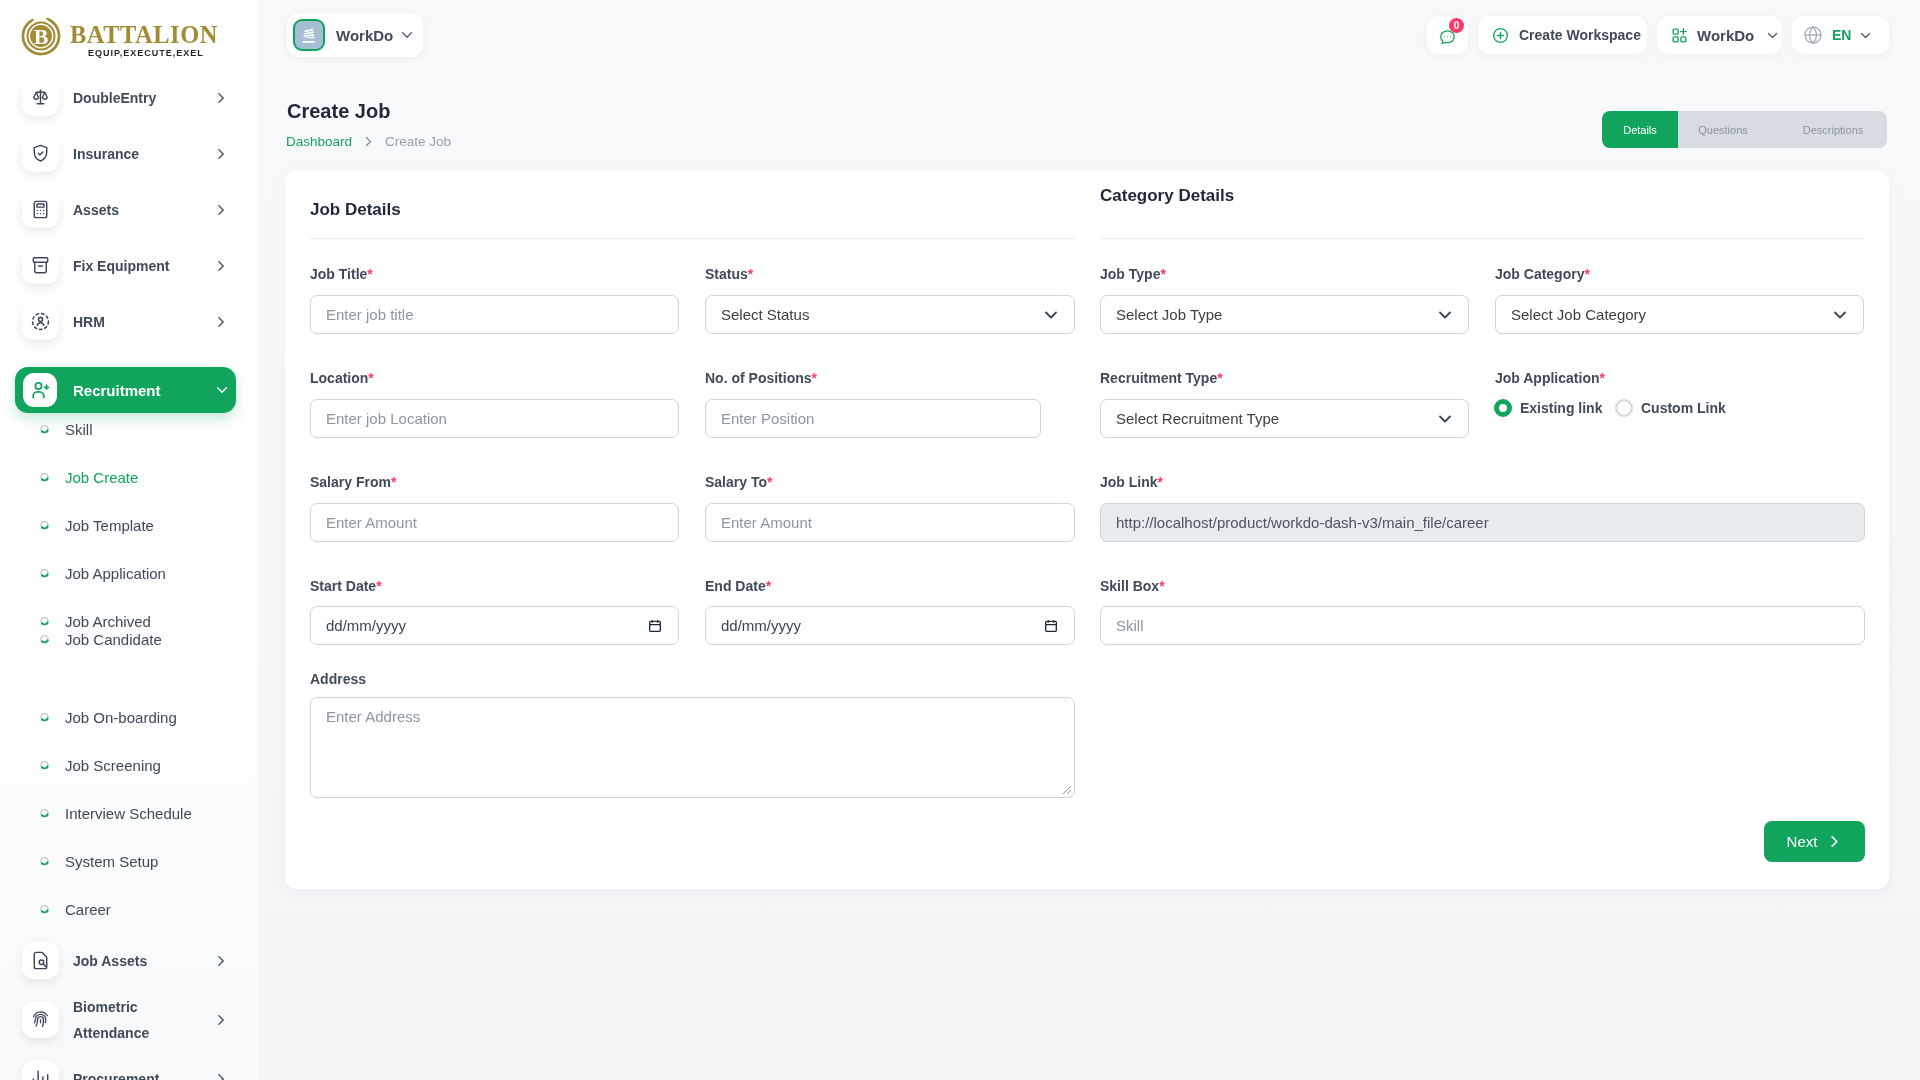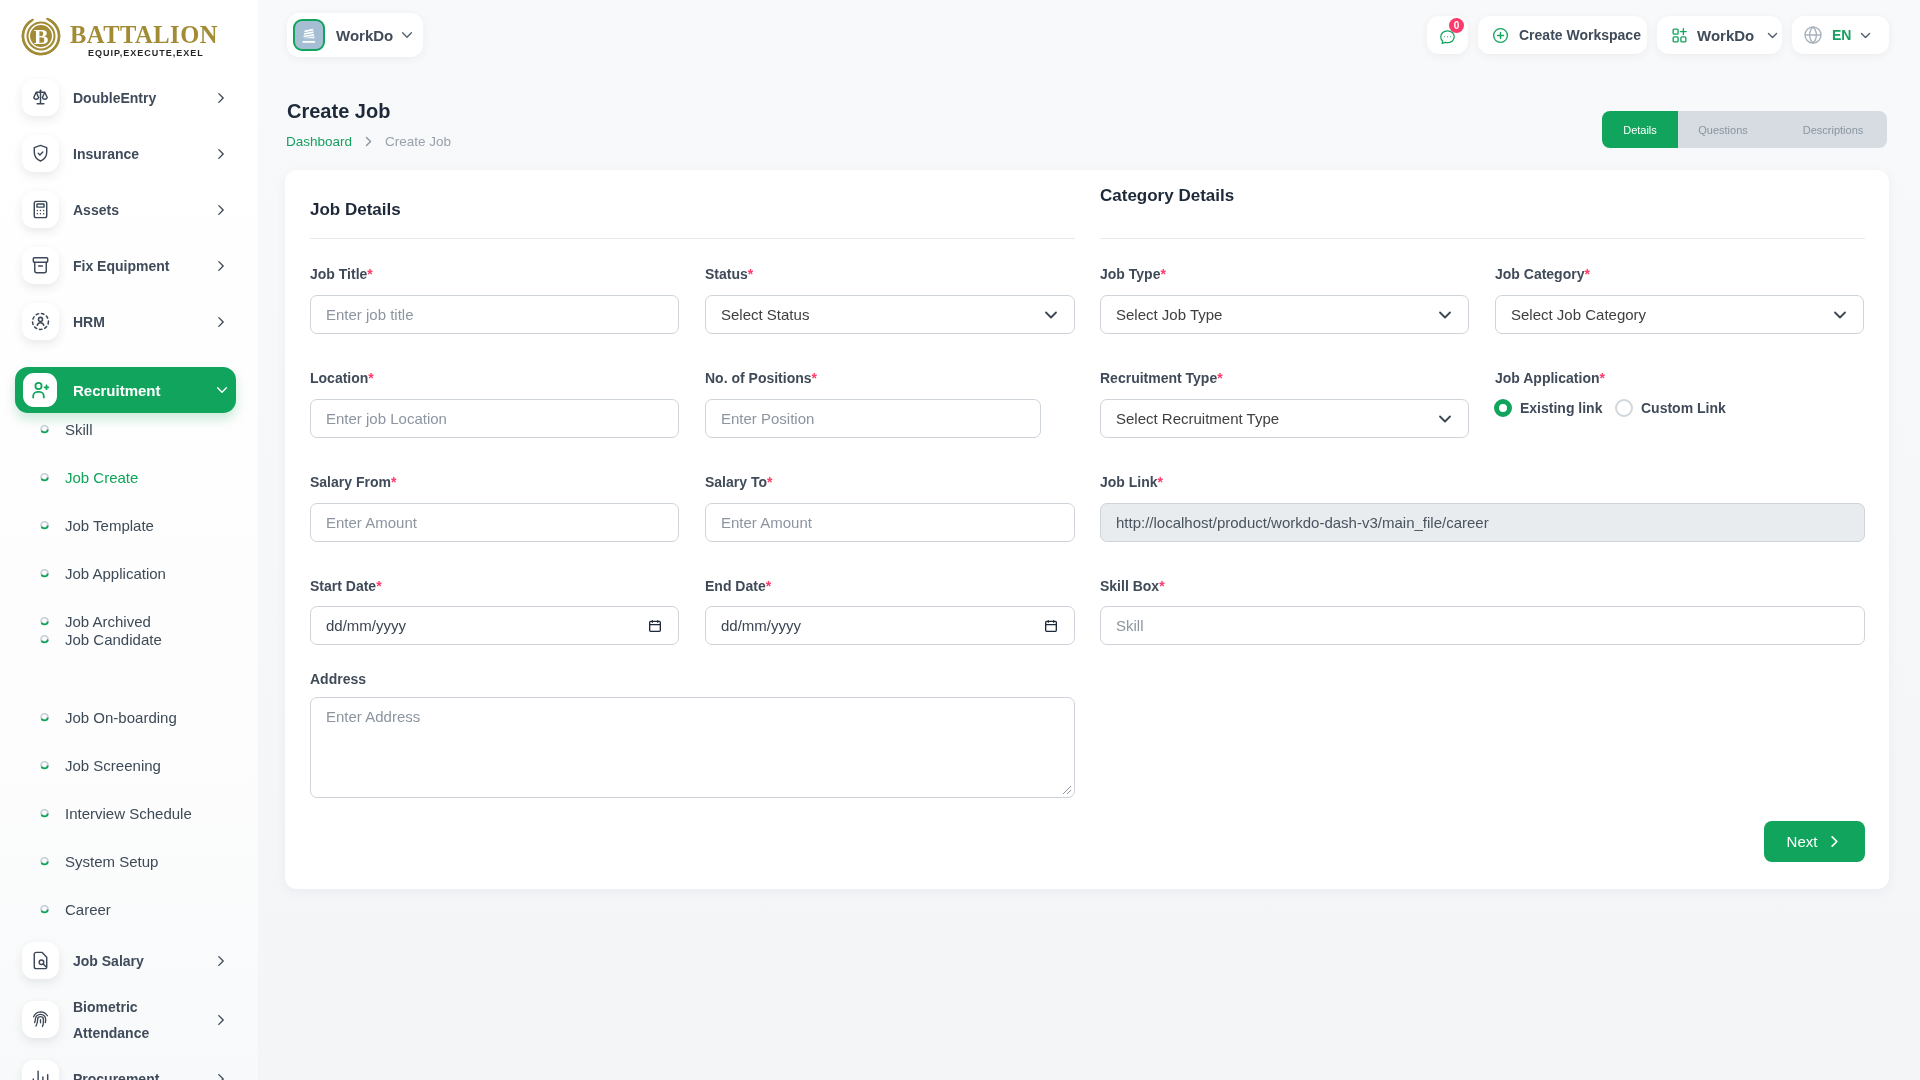--- a/index.html
+++ b/index.html
@@ -304,21 +304,21 @@
         <div class="slbl">Career</div>
       </div>
 <div class="mi" style="top:937px;">
         <div class="ibox">
           <svg class="ic" width="23" height="23" viewBox="0 0 24 24" fill="none" stroke="#3c4857" stroke-width="1.5" stroke-linecap="round" stroke-linejoin="round">
             <path d="M13.5 3.5H7.5a2 2 0 0 0-2 2v13a2 2 0 0 0 2 2h9a2 2 0 0 0 2-2V8.5l-5-5z"></path>
             <circle cx="13" cy="13.8" r="2.4"></circle>
             <path d="M14.8 15.6l2.4 2.4"></path>
           </svg>
         </div>
-        <div class="lbl">Job Salary</div>
+        <div class="lbl">Job Assets</div>
         <svg class="chev" width="14" height="14" viewBox="0 0 16 16">
           <path d="M5.5 3l5 5-5 5" fill="none" stroke="currentColor" stroke-width="1.6" stroke-linecap="round" stroke-linejoin="round"></path>
         </svg>
       </div>
 <div class="mi" style="top:993px; height:54px;">
         <div class="ibox" style="top:8px;">
           <svg class="ic" width="23" height="23" viewBox="0 0 24 24" fill="none" stroke="#3c4857" stroke-width="1.4" stroke-linecap="round" stroke-linejoin="round">
             <path d="M7.2 18.8c1.7-2.6 1.8-6.3 1.8-6.8a3 3 0 0 1 6 0c0 2.3.4 4.7-1 7.3M12 12.2v3.3M5.8 15.3c.8-1.8.8-3.3.8-3.3A5.4 5.4 0 0 1 12 6.6a5.4 5.4 0 0 1 5.4 5.4s0 1.9-.4 3.3M4.8 9.2A8.1 8.1 0 0 1 12 4c3 0 5.7 1.6 7.2 4.1"></path>
           </svg>
         </div>

